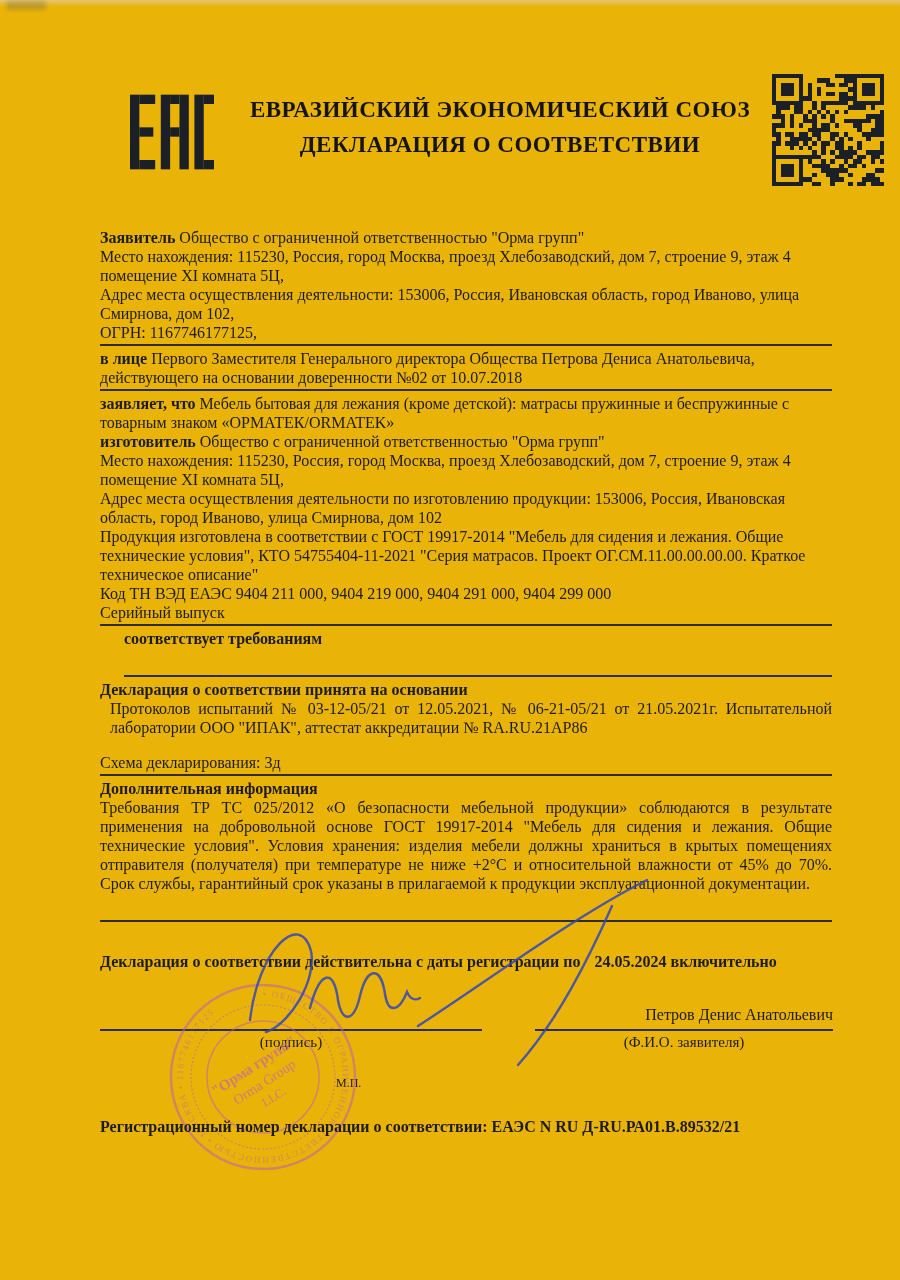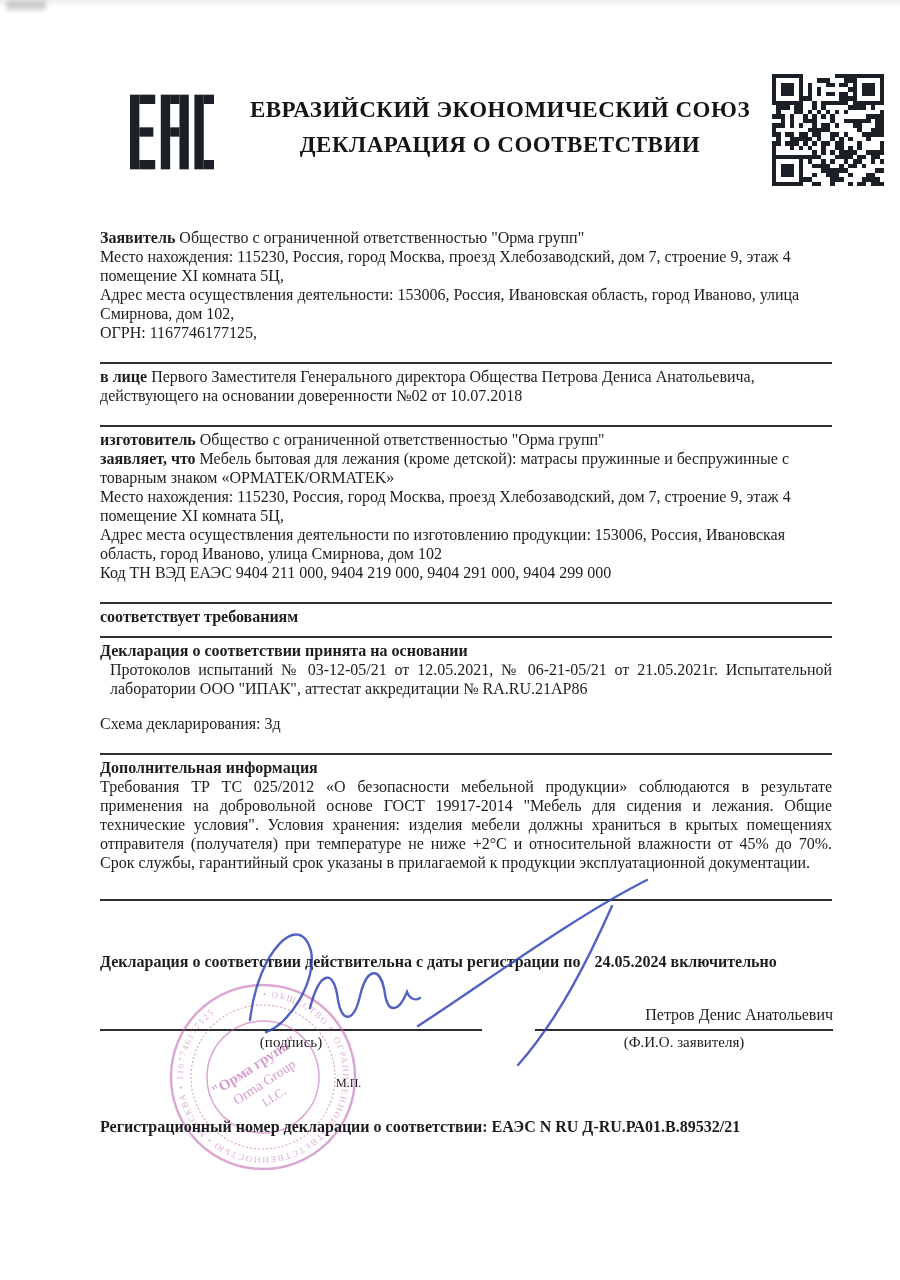--- a/index.html
+++ b/index.html
@@ -1,18 +1,18 @@
 <!DOCTYPE html>
 <html><head>
 <meta charset="utf-8">
 <style>
   html,body{margin:0;padding:0;background:#e8e8e8;}
   .page{
     position:relative;width:900px;height:1280px;margin:0 auto;
-    background:#ffffff;overflow:hidden;
+    background:#eab308;overflow:hidden;
     font-family:"Liberation Serif","DejaVu Serif",serif;
     color:#1d1d1f;
   }
   
   .scan-top{position:absolute;top:0;left:0;width:900px;height:7px;
     background:linear-gradient(#d9d9d9,rgba(255,255,255,0));opacity:.5;}
   .scan-smudge{position:absolute;top:1px;left:6px;width:40px;height:9px;
     background:#555;opacity:.28;filter:blur(2px);border-radius:3px;}
 
   
@@ -21,21 +21,21 @@
     font-weight:bold;font-size:23px;line-height:35px;letter-spacing:.5px;color:#151517;}
   .qr{position:absolute;left:772px;top:74px;width:112px;height:112px;}
 
   
   .col{position:absolute;left:100px;top:228px;width:732px;font-size:16px;line-height:19px;}
   .col p{margin:0;}
   .b{font-weight:bold;}
   .sec{border-bottom:2px solid #2e2e2e;}
   .sec.no-line{border-bottom:none;}
   .pt{padding-top:3px;}
-  .pb2{padding-bottom:20px;}
+  .pb2{padding-bottom:2px;}
   .just{text-align:justify;}
   .indent{padding-left:10px;}
   .gap6{height:6px;}
   .gap16{height:16px;}
   .spacer-rule{height:27px;border-bottom:2px solid #2e2e2e;}
 
   
   .validity{position:absolute;left:100px;top:953px;width:732px;font-size:16px;font-weight:bold;}
   .validity .date{padding-left:14px;}
   .sigline{position:absolute;border-top:2px solid #2e2e2e;height:0;}
@@ -422,28 +422,30 @@
       <p>Место нахождения: 115230, Россия, город Москва, проезд Хлебозаводский, дом 7, строение 9, этаж 4 помещение XI комната 5Ц,</p>
       <p>Адрес места осуществления деятельности: 153006, Россия, Ивановская область, город Иваново, улица Смирнова, дом 102,</p>
       <p>ОГРН: 1167746177125,</p>
     </div>
 
     <div class="sec pt pb2">
       <p><span class="b">в лице</span> <span>Первого Заместителя Генерального директора Общества Петрова Дениса Анатольевича, действующего на основании доверенности №02 от 10.07.2018</span></p>
     </div>
 
     <div class="sec pt pb2">
+      <p><span class="b">заявляет, что</span> <span>Мебель бытовая для лежания (кроме детской): матрасы пружинные и беспружинные с товарным знаком «ОРМАТЕК/ORMATEK»</span></p>
       <p><span class="b">изготовитель</span> <span>Общество с ограниченной ответственностью "Орма групп"</span></p>
-      <p><span class="b">заявляет, что</span> <span>Мебель бытовая для лежания (кроме детской): матрасы пружинные и беспружинные с товарным знаком «ОРМАТЕК/ORMATEK»</span></p>
       <p>Место нахождения: 115230, Россия, город Москва, проезд Хлебозаводский, дом 7, строение 9, этаж 4 помещение XI комната 5Ц,</p>
       <p>Адрес места осуществления деятельности по изготовлению продукции: 153006, Россия, Ивановская область, город Иваново, улица Смирнова, дом 102</p>
+      <p>Продукция изготовлена в соответствии с ГОСТ 19917-2014 "Мебель для сидения и лежания. Общие технические условия", КТО 54755404-11-2021 "Серия матрасов. Проект ОГ.СМ.11.00.00.00.00. Краткое техническое описание"</p>
       <p>Код ТН ВЭД ЕАЭС 9404 211 000, 9404 219 000, 9404 291 000, 9404 299 000</p>
+      <p>Серийный выпуск</p>
     </div>
 
-    <div class="sec pt" style="padding-bottom:4px;">
+    <div class="sec pt" style="padding-bottom:21px;margin-left:24px;">
       <p class="b">соответствует требованиям</p>
       <div class="gap6"></div>
     </div>
 
     <div class="sec pt pb2">
       <p class="b">Декларация о соответствии принята на основании</p>
       <p class="just indent">Протоколов испытаний № 03-12-05/21 от 12.05.2021, № 06-21-05/21 от 21.05.2021г. Испытательной лаборатории ООО "ИПАК", аттестат аккредитации № RA.RU.21АР86</p>
       <div class="gap16"></div>
       <p>Схема декларирования: 3д</p>
     </div>

